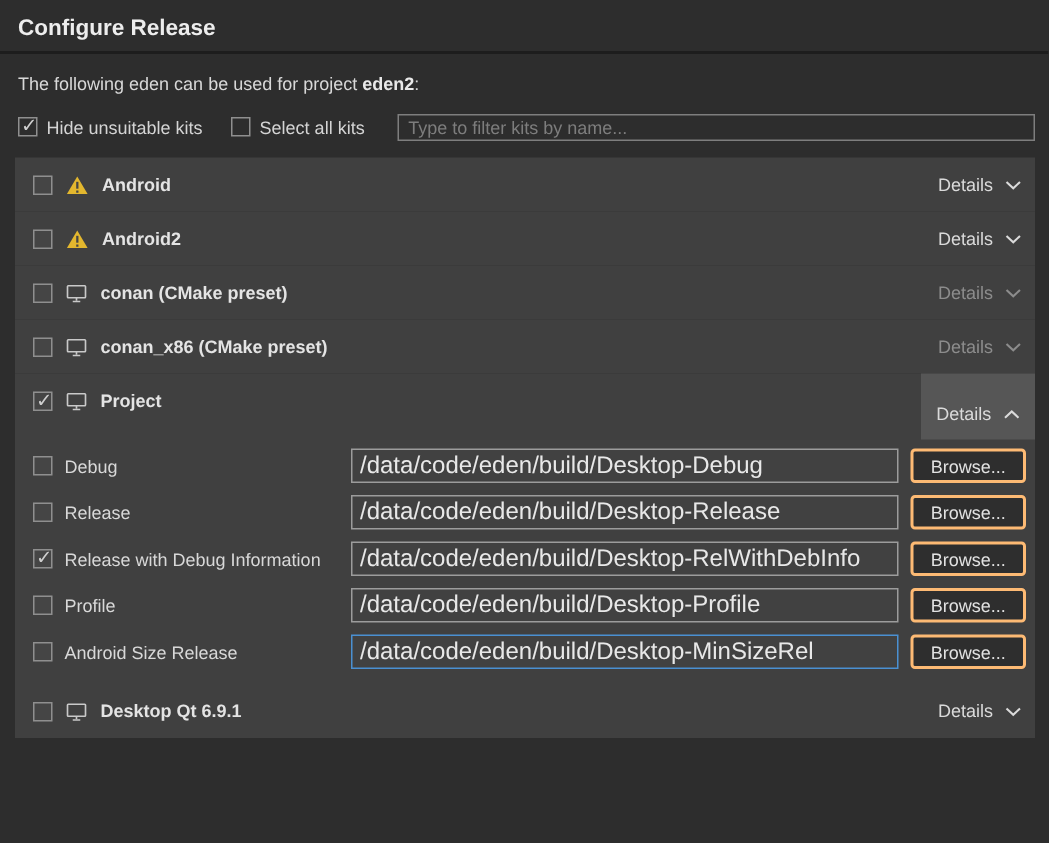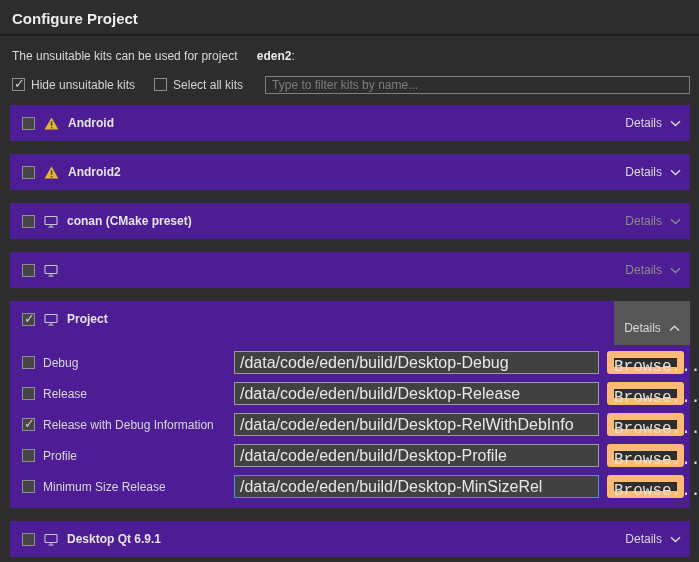--- a/index.html
+++ b/index.html
@@ -7,21 +7,21 @@
   body {
     background: #2d2d2d;
     color: #d4d4d4;
     font-family: "Liberation Sans", "DejaVu Sans", sans-serif;
     font-size: 12px;
   }
   .title-wrap { padding: 10px 12px 7px 12px; }
   .page-title { font-size: 15px; font-weight: bold; color: #ededed; }
   .separator { height: 2px; background: #1d1d1d; }
   .subtitle { margin: 13px 12px 0 12px; color: #d8d8d8; }
-  .subtitle b { color: #e9e9e9; margin-left: 16px; }
+  .subtitle b { color: #e9e9e9; }
 
   .filter-row { display: flex; align-items: center; margin: 13px 9px 0 12px; }
   .cb-label { display: flex; align-items: flex-start; gap: 6px; margin-right: 19px; cursor: default; }
   .cb {
     width: 13px; height: 13px; border: 1px solid #8f8f8f;
     position: relative; flex-shrink: 0; background: transparent;
   }
   .cb.checked::after {
     content: "\2713";
     position: absolute; top: -3px; left: 1px;
@@ -30,21 +30,21 @@
   .filter-input {
     flex: 1; height: 18px; margin-left: 3px;
     background: #2d2d2d; border: 1px solid #7e7e7e;
     color: #e6e6e6; padding: 0 6px; font-size: 12px;
     font-family: "Liberation Sans", "DejaVu Sans", sans-serif;
     outline: none;
   }
   .filter-input::placeholder { color: #7d7d7d; }
 
   .kit-list { margin: 11px 9px 0 10px; }
-  .kit-section { background: #4c1d95; margin-bottom: 13px; position: relative; }
+  .kit-section { background: #404040; position: relative; }
   .kit-header { height: 36px; display: flex; align-items: center; padding: 0 9px 0 12px; }
   .kit-header .cb { background: #454545; margin-right: 9px; }
   .kit-icon { display: flex; align-items: center; margin-right: 9px; }
   .kit-name { font-weight: bold; color: #e4e4e4; }
   .details-ctl {
     margin-left: auto; display: flex; align-items: center; gap: 8px;
     color: #dadada; cursor: default;
   }
   .details-ctl.dim { color: #8c8c8c; }
   .details-abs {
@@ -66,34 +66,34 @@
   .config-input {
     flex: 1; height: 23px;
     background: #414141; border: 1px solid #9c9c9c;
     color: #e8e8e8; padding: 0 5px; font-size: 16px;
     font-family: "Liberation Sans", "DejaVu Sans", sans-serif;
     outline: none;
   }
   .config-input.focused { border: 1px solid #4a90d2; }
   .browse-btn {
     width: 77px; height: 23px; margin-left: 8px; flex-shrink: 0;
-    background: #2e2e2e; border: 7px solid #fdba74; border-radius: 3px;
-    color: #e2e2e2; font-size: 16px;
-    font-family: Liberation Mono, monospace;
+    background: #2e2e2e; border: 2px solid #fdba74; border-radius: 3px;
+    color: #e2e2e2; font-size: 12px;
+    font-family: Liberation Sans, sans-serif;
   }
 </style>
 </head>
 <body>
 
 <div class="title-wrap">
-  <div class="page-title">Configure Project</div>
+  <div class="page-title">Configure Release</div>
 </div>
 <div class="separator"></div>
 
-<div class="subtitle"><span>The unsuitable kits can be used for project </span><b>eden2</b><span>:</span></div>
+<div class="subtitle"><span>The following eden can be used for project </span><b>eden2</b><span>:</span></div>
 
 <div class="filter-row">
   <div class="cb-label">
     <span class="cb checked"></span>
     <span>Hide unsuitable kits</span>
   </div>
   <div class="cb-label">
     <span class="cb"></span>
     <span>Select all kits</span>
   </div>
@@ -165,20 +165,21 @@
   <div class="kit-section">
     <div class="kit-header">
       <span class="cb"></span>
       <span class="kit-icon">
         <svg width="14" height="13" viewBox="0 0 14 13" fill="none" stroke="#c9c9c9" stroke-width="1.1">
             <rect x="1" y="1.5" width="12" height="8" rx="0.5"></rect>
             <path d="M7 9.5 v2"></path>
             <path d="M4.5 12 h5"></path>
           </svg>
       </span>
+      <span class="kit-name">conan_x86 (CMake preset)</span>
       <span class="details-ctl dim">
         <span>Details</span>
         <span><svg width="11" height="7" viewBox="0 0 11 7" fill="none" stroke="currentColor" stroke-width="1.4">
               <path d="M1 1.3 L5.5 5.5 L10 1.3"></path>
             </svg></span>
       </span>
     </div>
   </div>
 
   <div class="kit-section">
@@ -226,21 +227,21 @@
 
       <div class="config-row">
         <span class="cb"></span>
         <span class="config-label">Profile</span>
         <input class="config-input" type="text" value="/data/code/eden/build/Desktop-Profile" style="">
         <button class="browse-btn">Browse...</button>
       </div>
 
       <div class="config-row">
         <span class="cb"></span>
-        <span class="config-label">Minimum Size Release</span>
+        <span class="config-label">Android Size Release</span>
         <input class="config-input focused" type="text" value="/data/code/eden/build/Desktop-MinSizeRel" style="">
         <button class="browse-btn">Browse...</button>
       </div>
 
     </div>
   </div>
 
   <div class="kit-section">
     <div class="kit-header">
       <span class="cb"></span>

